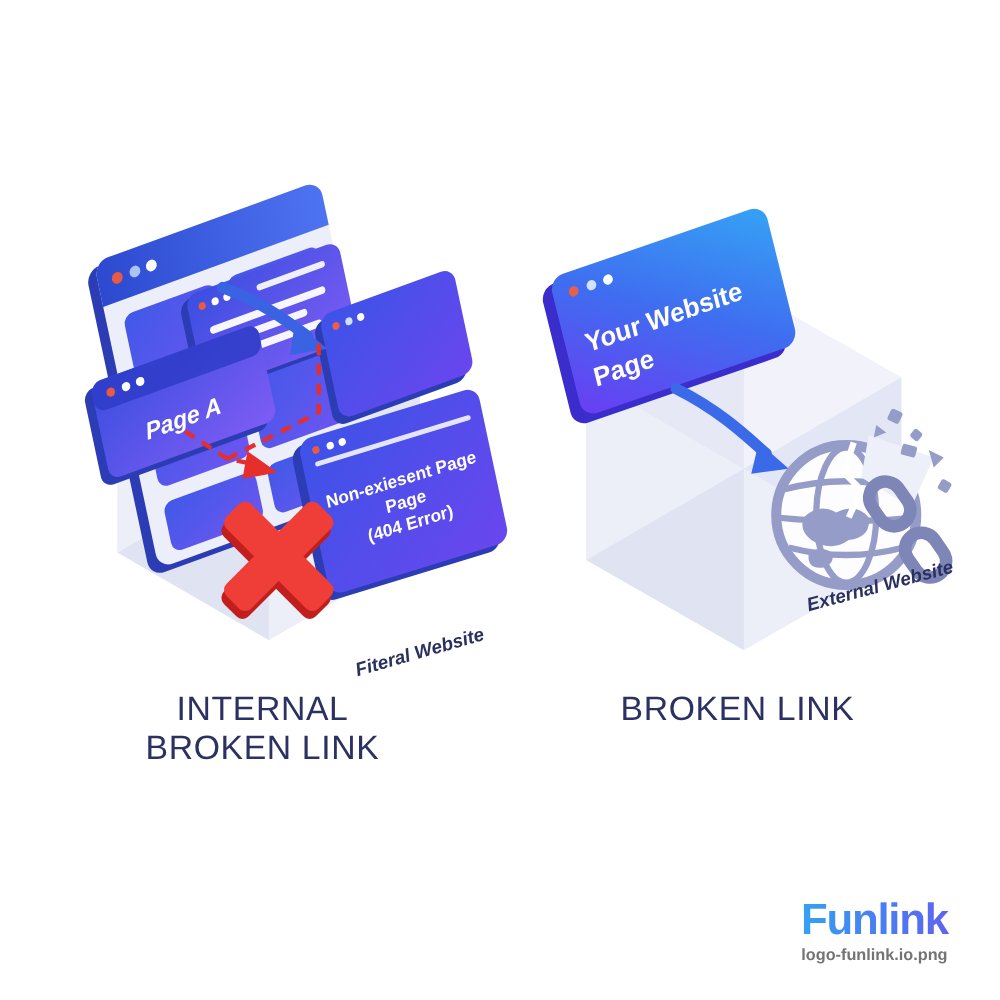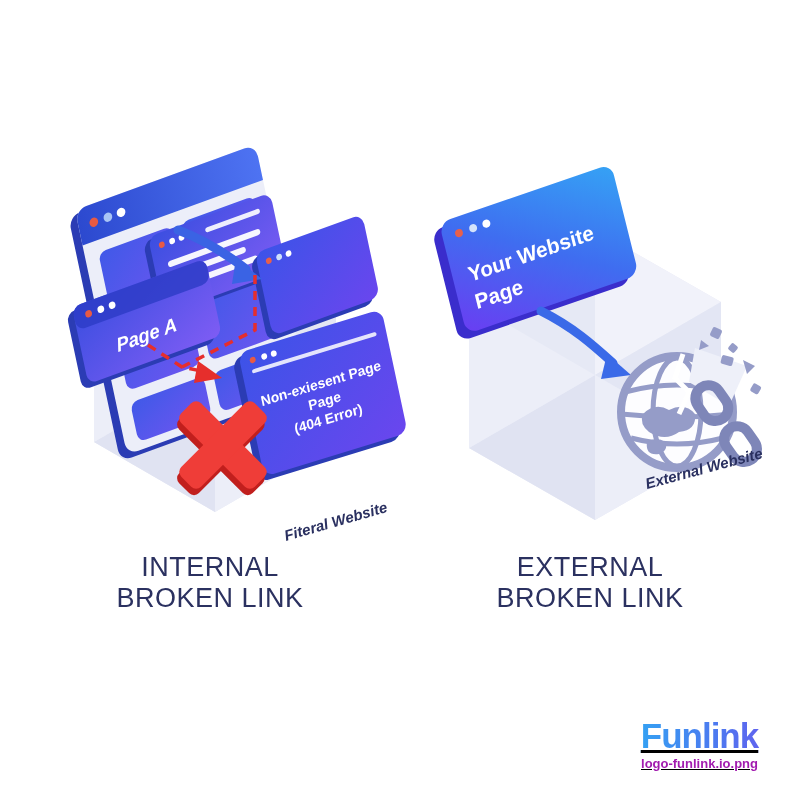--- a/index.html
+++ b/index.html
@@ -9,27 +9,27 @@
   }
   svg{position:absolute;overflow:visible;}
   .svg-left{left:30px;top:125px;width:370px;height:430px;}
   .svg-right{left:415px;top:125px;width:370px;height:400px;}
   .section-title{
     position:absolute;top:552px;width:310px;text-align:center;
     color:#2b3160;font-weight:400;font-size:27px;line-height:1.16;letter-spacing:.5px;
   }
   .section-title.left{left:55px;}
   .section-title.right{left:435px;}
-  .logo-block{position:absolute;left:612px;top:718px;width:175px;text-align:center;text-decoration:underline;}
+  .logo-block{position:absolute;left:612px;top:718px;width:175px;text-align:center;}
   .logo-text{
     font-size:35px;font-weight:800;letter-spacing:-1px;line-height:1.05;
     background:linear-gradient(90deg,#2cb0f4 0%,#4a7df0 55%,#6a56ee 100%);
     -webkit-background-clip:text;background-clip:text;color:transparent;
   }
-  .logo-sub{font-size:13px;font-weight:700;color:#a21caf;margin-top:1px;}
+  .logo-sub{font-size:13px;font-weight:700;color:#737373;margin-top:1px;}
   .card-text{fill:#ffffff;font-weight:700;font-family:"Liberation Sans",sans-serif;}
   .angled-label{fill:#2a3060;font-style:italic;font-weight:600;font-size:15px;font-family:"Liberation Sans",sans-serif;}
 </style>
 </head>
 <body>
 
 <div class="canvas">
 
   <svg class="svg-left" viewBox="0 0 370 430">
     <defs>
@@ -209,21 +209,20 @@
     </g>
 
     <text class="angled-label" transform="translate(232,364) rotate(-15)">External Website</text>
   </svg>
 
   <div class="section-title left">
     <div>INTERNAL</div>
     <div>BROKEN LINK</div>
   </div>
   <div class="section-title right">
-    <div>EXTERNAL</div>
     <div>BROKEN LINK</div>
   </div>
 
   <div class="logo-block">
     <div class="logo-text">Funlink</div>
     <div class="logo-sub">logo-funlink.io.png</div>
   </div>
 
 </div>
 

